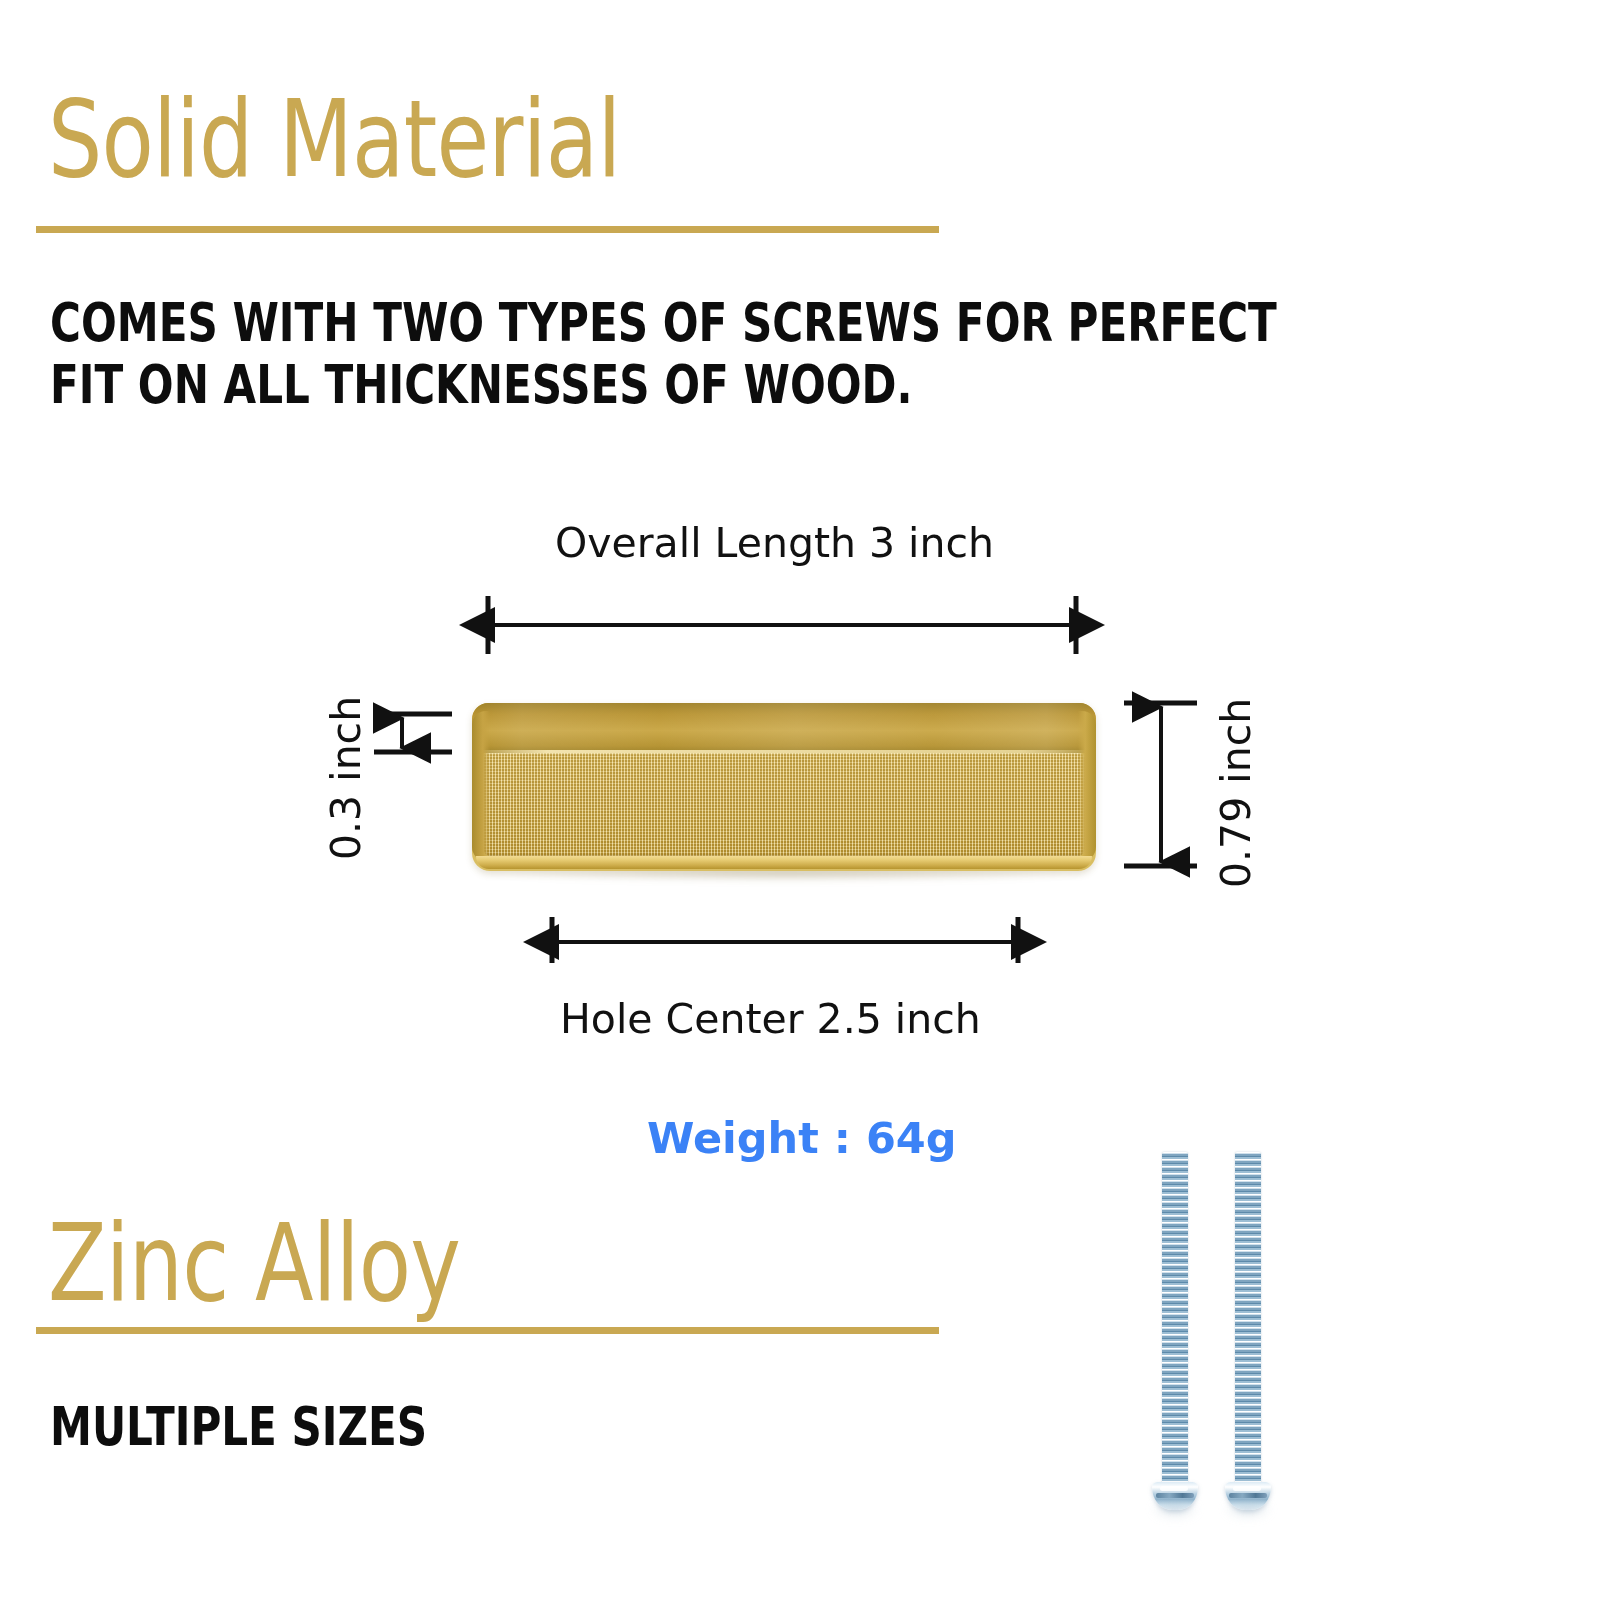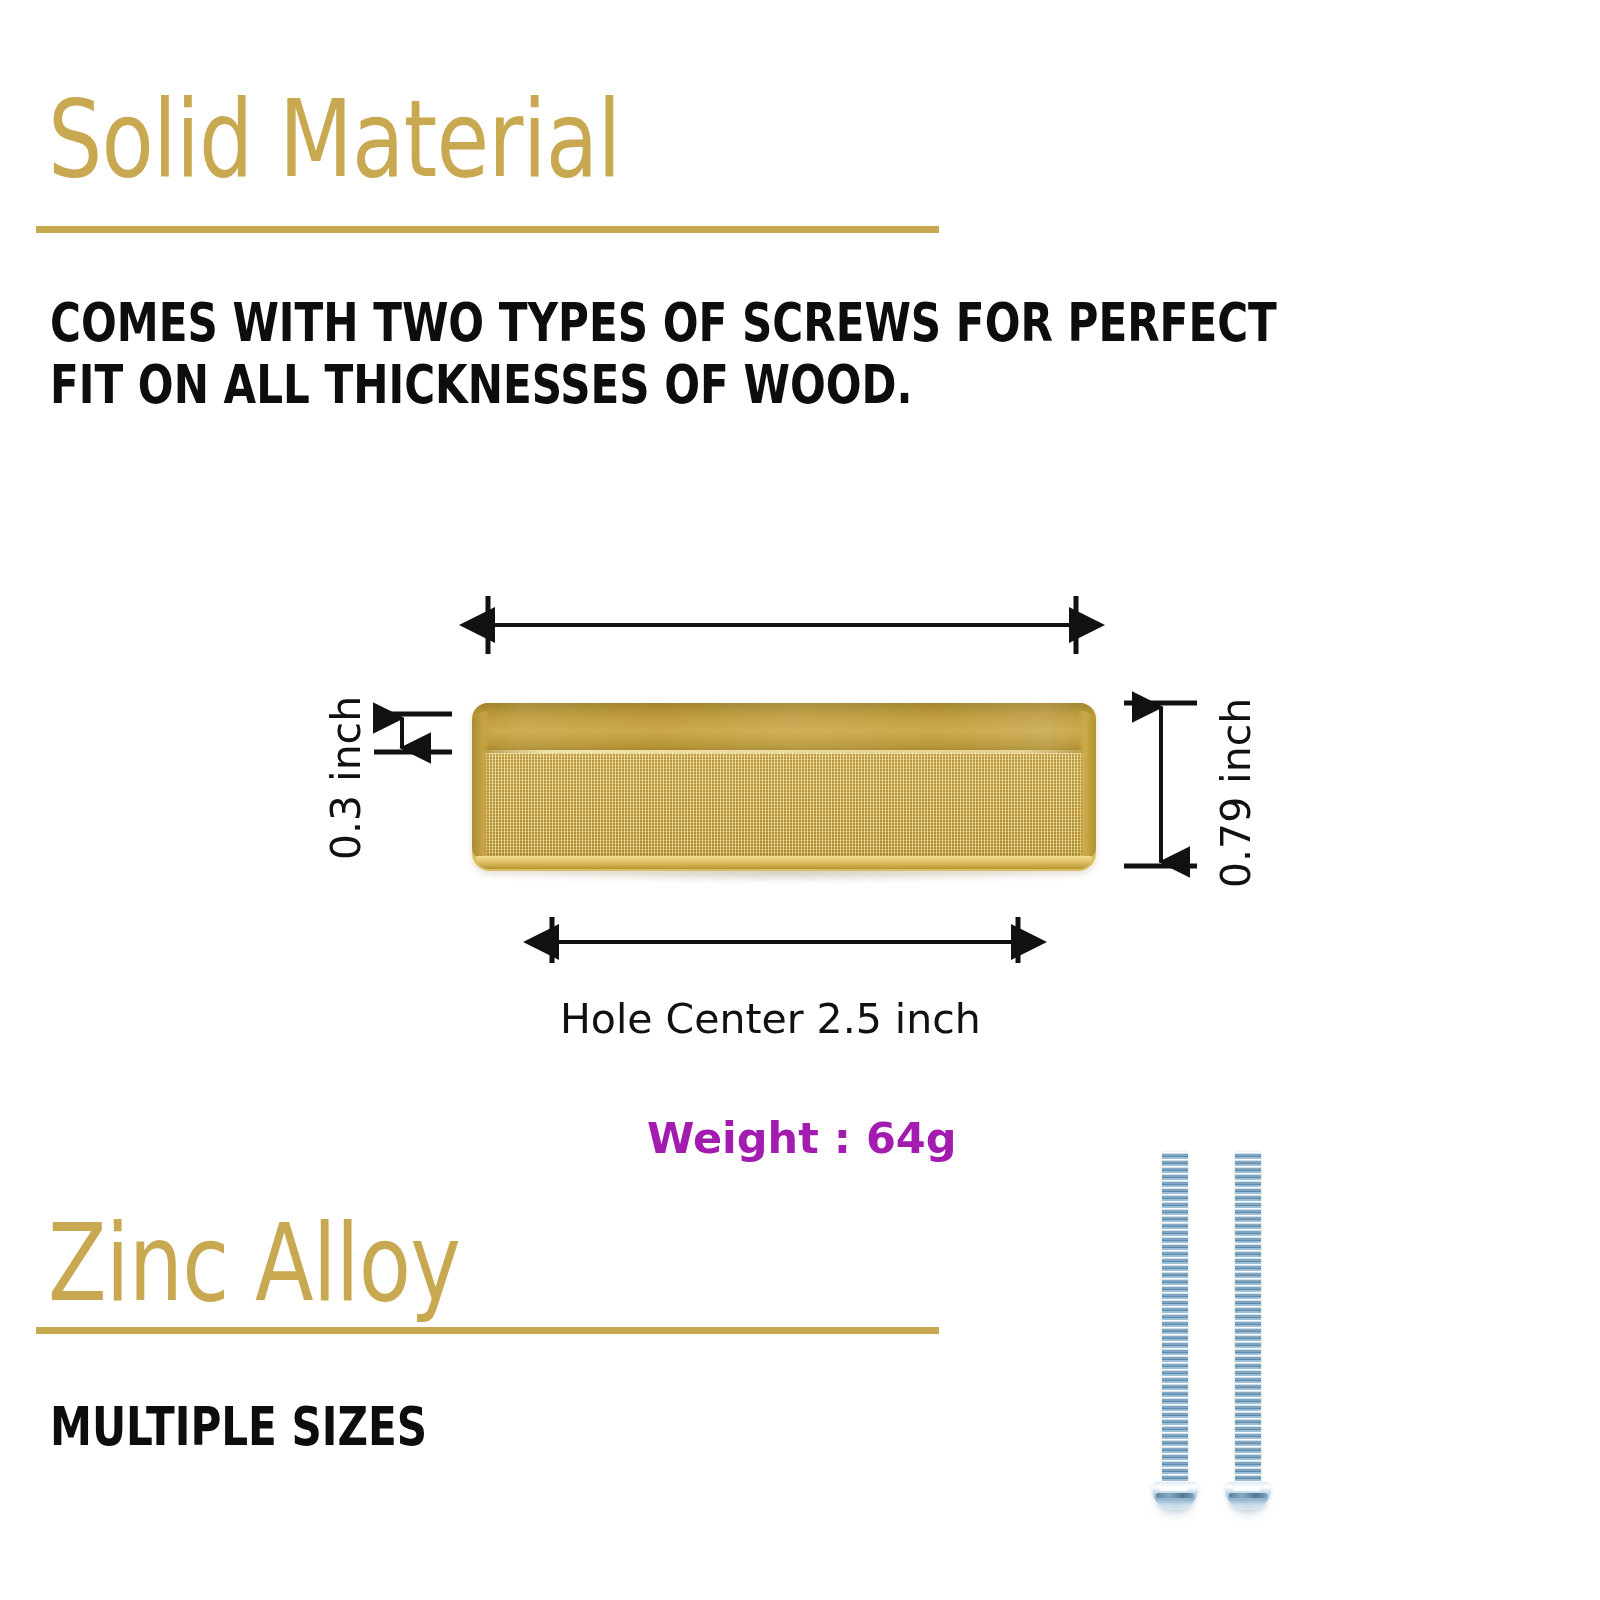--- a/index.html
+++ b/index.html
@@ -93,21 +93,21 @@
   #label-thickness      { left: 322px; top: 860px; }
   #label-height         { left: 1212px; top: 888px; }
 
   #label-weight {
     position: absolute;
     left: 647px;
     top: 1113px;
     font-family: "DejaVu Sans", sans-serif;
     font-weight: 700;
     font-size: 43px;
-    color: #a21caf;
+    color: #3b82f6;
     white-space: nowrap;
   }
 
   .dim-svg {
     position: absolute;
     left: 0;
     top: 0;
     width: 1600px;
     height: 1600px;
     pointer-events: none;
@@ -351,20 +351,21 @@
       <line x1="402" y1="718" x2="402" y2="748" stroke="#111111" stroke-width="4" marker-start="url(#arrUp)" marker-end="url(#arrDn)"></line>
     </g>
 
     <g>
       <line x1="1124" y1="703" x2="1197" y2="703" stroke="#111111" stroke-width="5"></line>
       <line x1="1124" y1="866" x2="1197" y2="866" stroke="#111111" stroke-width="5"></line>
       <line x1="1161" y1="707" x2="1161" y2="862" stroke="#111111" stroke-width="4" marker-start="url(#arrUp)" marker-end="url(#arrDn)"></line>
     </g>
   </svg>
 
+  <div class="dim-label" id="label-overall-length">Overall Length 3 inch</div>
 
   <div class="dim-label" id="label-hole-center">Hole Center 2.5 inch</div>
 
   <div class="dim-label vertical" id="label-thickness">0.3 inch</div>
 
   <div class="dim-label vertical" id="label-height">0.79 inch</div>
 
   <div id="handle-shadow"></div>
   <div id="handle">
     <div id="handle-body">

